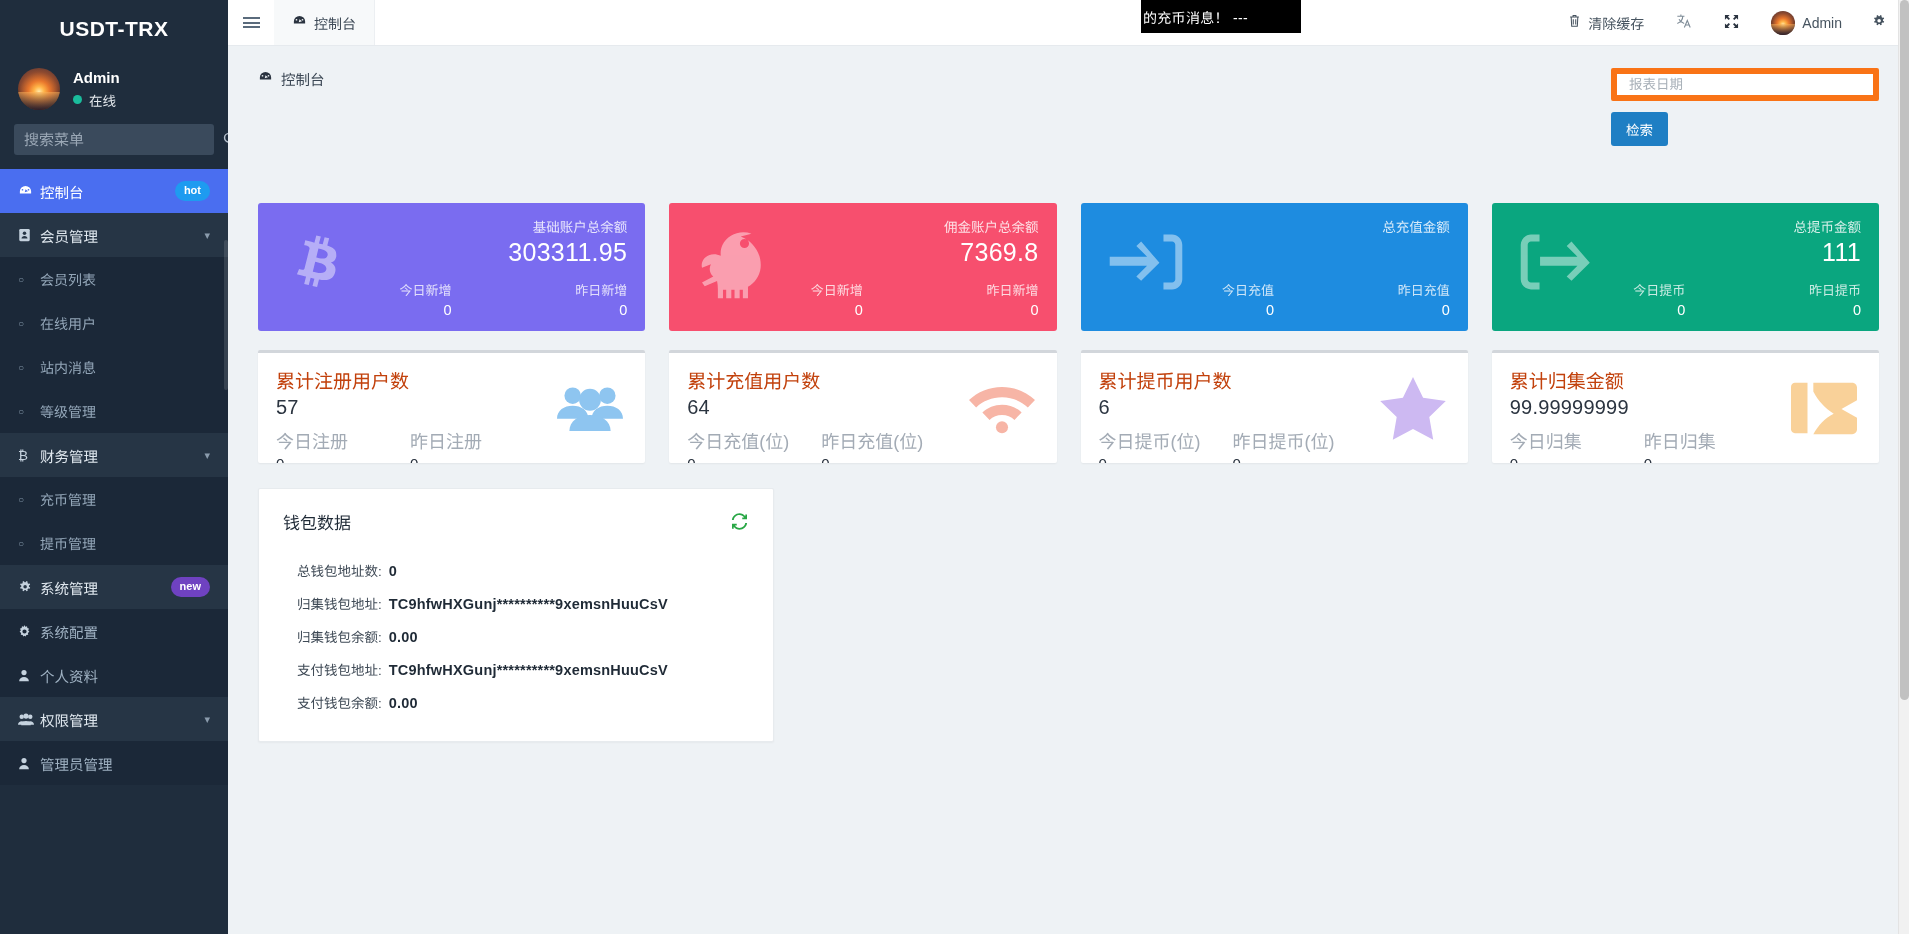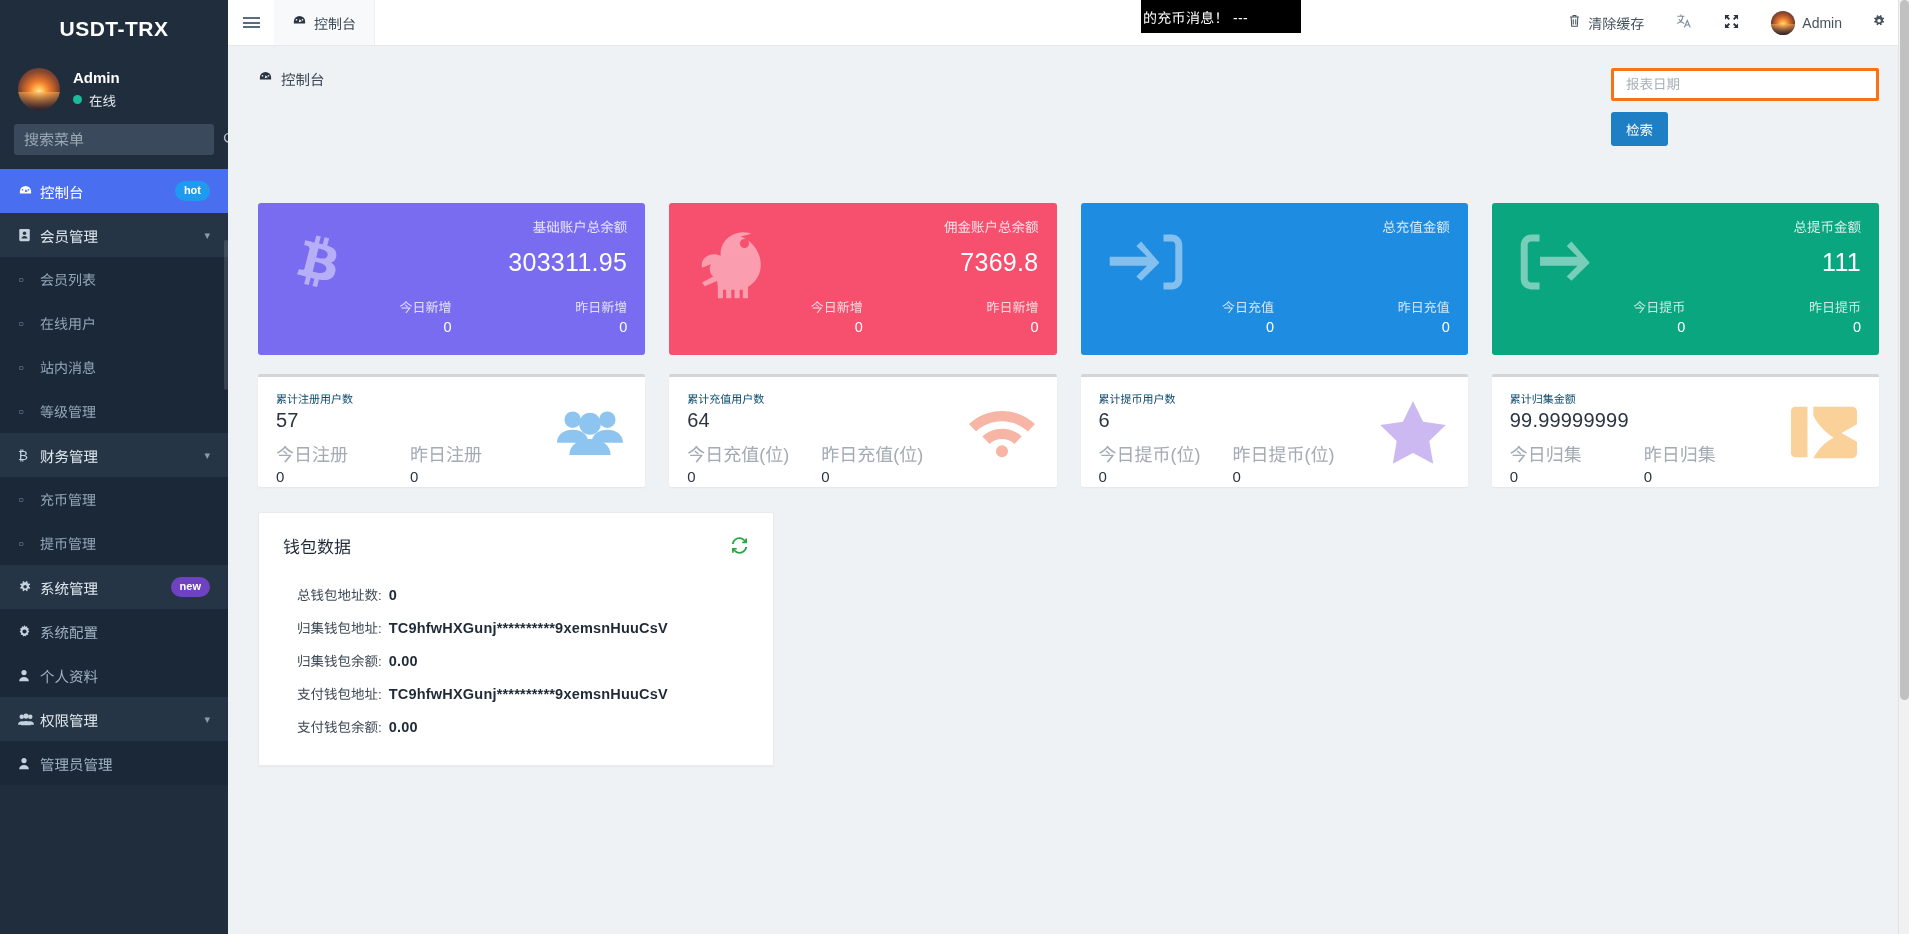--- a/index.html
+++ b/index.html
@@ -118,58 +118,58 @@
     text-align: right;
   }
   .marquee span { padding-left: 2px; letter-spacing: .3px; }
 
   .content { flex: 1; overflow: hidden; padding: 0; position: relative; background: #eef2f5; }
 
   .page-head { display: flex; align-items: flex-start; padding: 22px 30px 0 30px; }
   .crumb { display: flex; align-items: center; gap: 8px; font-size: 14.5px; color: #3b4754; }
   .head-right { margin-left: auto; display: flex; flex-direction: column; align-items: flex-start; }
   .date-input {
-    width: 268px; height: 33px; border: 3px solid #f97316; background: #fff;
+    width: 268px; height: 33px; border: 6px solid #f97316; background: #fff;
     padding: 0 12px; font-size: 13.5px; color: #4a5560; outline: none;
     font-family: inherit; border-radius: 2px;
   }
   .date-input::placeholder { color: #a8b0b8; }
   .btn-search {
     margin-top: 11px; background: #1f7fc4; color: #fff; border: 0;
     border-radius: 3px; font-size: 13.5px; padding: 7px 15px; cursor: pointer;
     font-family: inherit;
   }
 
   .cards-row { display: flex; gap: 24px; padding: 0 30px; margin-top: 57px; }
   .stat-card {
-    flex: 1; height: 152px; border-radius: 3px; color: #fff;
-    padding: 13px 18px 20px 18px; position: relative; overflow: hidden;
+    flex: 1; height: 128px; border-radius: 3px; color: #fff;
+    padding: 13px 18px 13px 18px; position: relative; overflow: hidden;
     display: flex; flex-direction: column;
   }
   .stat-card .big-ico {
     position: absolute; left: 22px; top: 16px; width: 86px; height: 86px;
     opacity: .45;
   }
   .stat-card .big-ico svg { width: 100%; height: 100%; fill: #fff; }
   .sc-top { text-align: right; }
   .sc-title { font-size: 13.5px; opacity: .82; }
-  .sc-value { font-size: 25px; font-weight: 400; margin-top: 12px; letter-spacing: .3px; }
+  .sc-value { font-size: 25px; font-weight: 400; margin-top: 2px; letter-spacing: .3px; }
   .sc-bottom { margin-top: auto; display: flex; }
   .sc-col { flex: 1; text-align: right; }
   .sc-col .l { font-size: 13px; opacity: .78; }
   .sc-col .v { font-size: 14.5px; margin-top: 3px; }
 
   .wcards-row { display: flex; gap: 24px; padding: 0 30px; margin-top: 19px; }
   .wcard {
     flex: 1; height: 113px; background: #fff; border-radius: 2px;
     border-top: 3px solid #d2d6db;
     box-shadow: 0 1px 2px rgba(0,0,0,.05);
     padding: 13px 18px 10px 18px; position: relative; overflow: hidden;
   }
-  .wc-title { font-size: 11px; color: #0c4a6e; }
+  .wc-title { font-size: 19px; color: #c2410c; }
   .wc-value { font-size: 20px; color: #2b3440; margin-top: 3px; letter-spacing: .2px; }
   .wc-bottom { display: flex; margin-top: 8px; }
   .wc-col { width: 134px; }
   .wc-col .l { font-size: 18px; color: #a3abb5; }
   .wc-col .v { font-size: 15px; color: #2b3440; margin-top: 2px; }
   .wc-ico { position: absolute; right: 22px; top: 22px; width: 66px; height: 66px; }
   .wc-ico svg { width: 100%; height: 100%; }
 
   .wallet-panel {
     margin: 25px 30px 0 30px; width: 516px; background: #fff;

